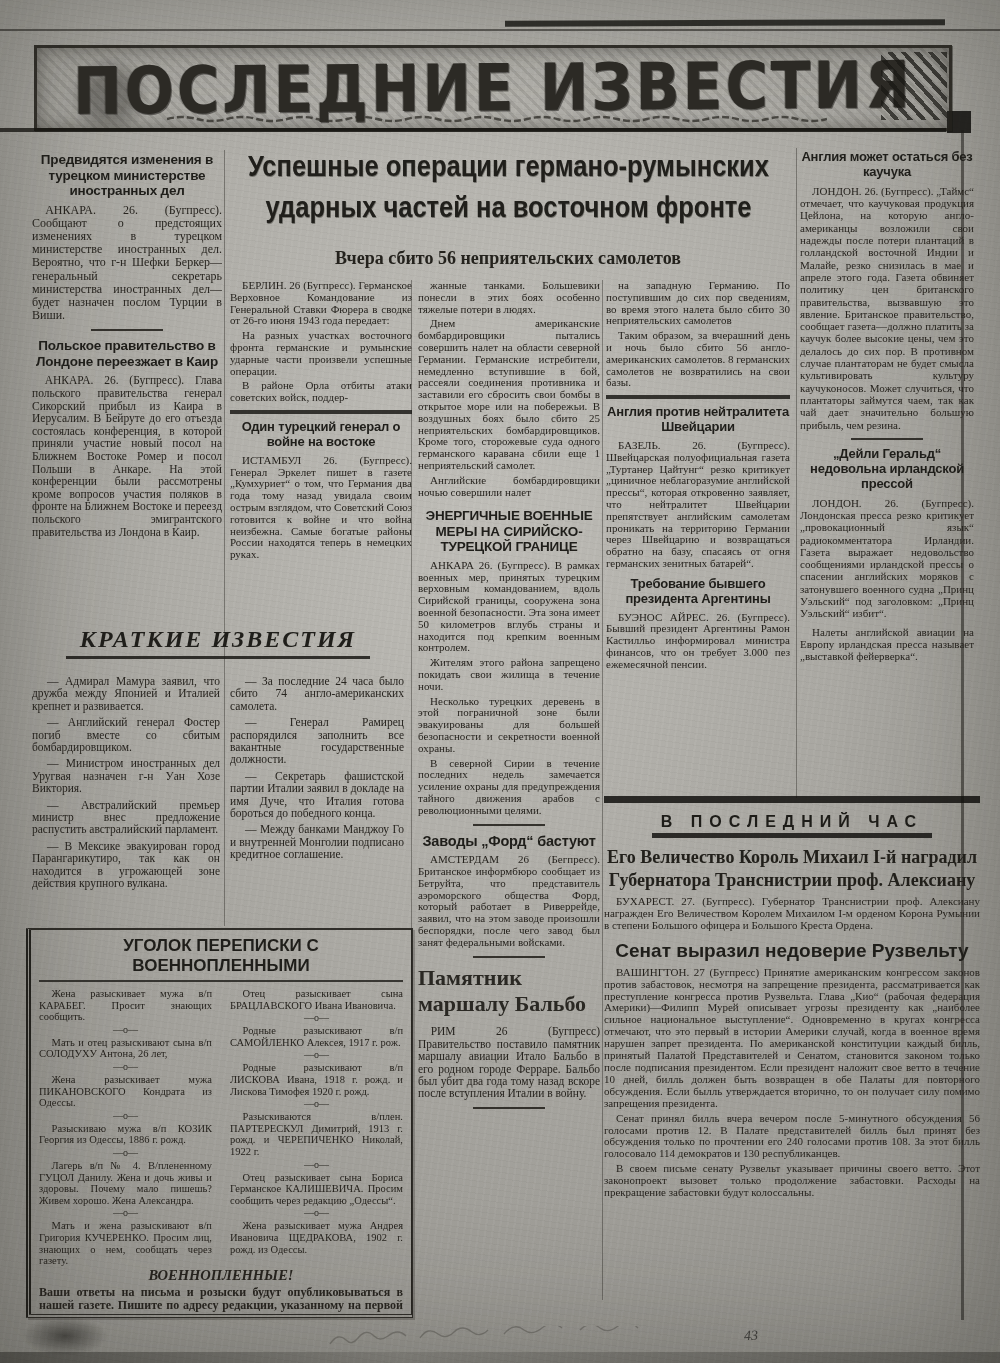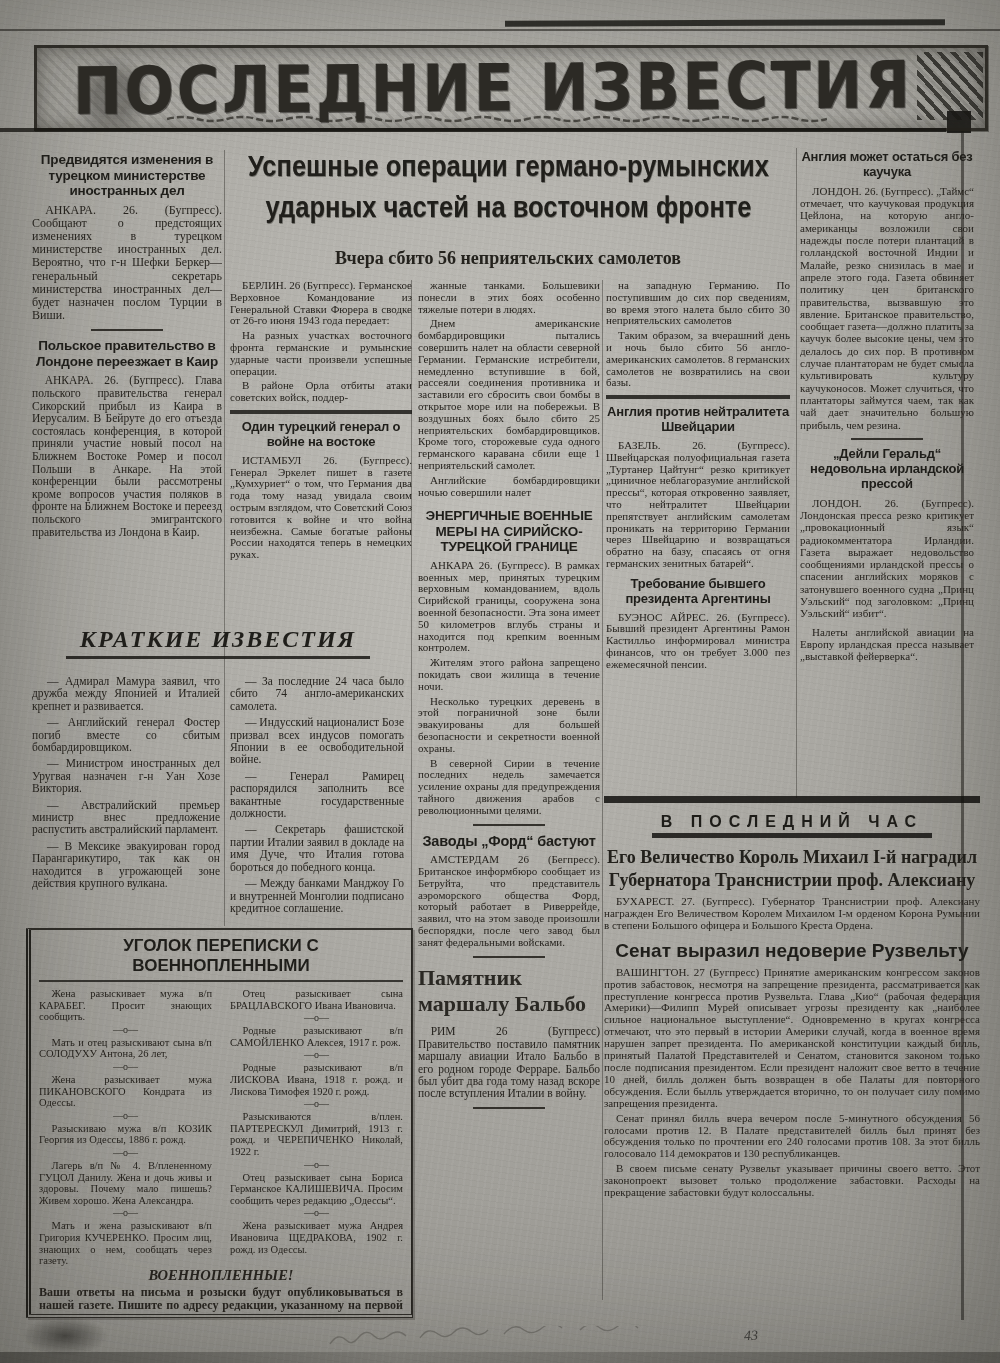--- a/index.html
+++ b/index.html
@@ -22,24 +22,24 @@
   .corner-smudge{left:22px;top:1316px;width:86px;height:40px;border-radius:50%;
     background:radial-gradient(ellipse, rgba(20,19,16,.55), rgba(0,0,0,0) 70%);}
   .bottom-streak{left:0;top:1352px;width:1000px;height:11px;background:linear-gradient(90deg, rgba(25,24,20,.45), rgba(25,24,20,.12) 40%, rgba(25,24,20,.35));}
   .vline{width:1px;background:rgba(40,38,33,.42);}
   .masthead-rule{left:0;top:128px;width:946px;height:4px;background:rgba(22,21,17,.8);}
   .rule-short{width:72px;height:2px;background:rgba(30,28,24,.85);margin:7px auto 7px;}
   .rule-heavy{width:100%;height:4px;background:rgba(22,21,17,.82);margin:6px 0 6px;}
   
   .masthead{left:34px;top:45px;width:912px;height:80px;border:3px solid rgba(35,33,28,.9);
     box-shadow:inset 0 0 18px rgba(40,38,32,.5), 1px 1px 0 rgba(20,19,16,.4);
-    display:flex;align-items:center;justify-content:flex-start;overflow:hidden;
+    display:flex;align-items:center;justify-content:center;overflow:hidden;
     background:
       radial-gradient(circle at 8% 60%, rgba(30,28,24,.35) 0 18px, rgba(0,0,0,0) 40px),
-      repeating-linear-gradient(45deg, rgba(30,28,24,.10) 0 3px, rgba(0,0,0,0) 3px 8px); padding-left: 36px;}
+      repeating-linear-gradient(45deg, rgba(30,28,24,.10) 0 3px, rgba(0,0,0,0) 3px 8px);}
   .masthead-title{
     font-family:"DejaVu Sans",sans-serif;font-weight:bold;font-size:58px;letter-spacing:3px;
     color:#2c2a25;transform:scaleY(1.12) rotate(-.4deg);white-space:nowrap;
     text-shadow:1px 1px 0 rgba(15,14,12,.5), -1px 0 0 rgba(15,14,12,.25);}
   .masthead-wave{position:absolute;left:130px;bottom:5px;width:660px;height:8px;opacity:.75;}
   .masthead-ornament-right{position:absolute;right:2px;top:4px;width:66px;height:68px;opacity:.85;
     background:repeating-linear-gradient(48deg, rgba(25,24,20,.85) 0 4px, rgba(0,0,0,0) 4px 10px);}
   
   .head-sans{font-family:"Liberation Sans",sans-serif;font-weight:bold;text-align:center;
     color:#1f1e1a;font-size:13.5px;line-height:1.15;margin:0 0 5px;letter-spacing:-.2px;}
@@ -177,21 +177,20 @@
     <div class="kratkie-cols">
       <div class="kratkie-col" style="width:188px;">
         <p>— Адмирал Мамура заявил, что дружба между Японией и Италией крепнет и развивается.</p>
         <p>— Английский генерал Фостер погиб вместе со сбитым бомбардировщиком.</p>
         <p>— Министром иностранных дел Уругвая назначен г-н Уан Хозе Виктория.</p>
         <p>— Австралийский премьер министр внес предложение распустить австралийский парламент.</p>
         <p>— В Мексике эвакуирован город Парангарикутиро, так как он находится в угрожающей зоне действия крупного вулкана.</p>
       </div>
       <div class="kratkie-col" style="width:174px;">
         <p>— За последние 24 часа было сбито 74 англо-американских самолета.</p>
-        <p>— Индусский националист Бозе призвал всех индусов помогать Японии в ее освободительной войне.</p>
         <p>— Генерал Рамирец распорядился заполнить все вакантные государственные должности.</p>
         <p>— Секретарь фашистской партии Италии заявил в докладе на имя Дуче, что Италия готова бороться до победного конца.</p>
         <p>— Между банками Манджоу Го и внутренней Монголии подписано кредитное соглашение.</p>
       </div>
     </div>
   </section>
 
   <section class="abs" style="left:604px;top:796px;width:376px;height:516px;overflow:hidden;">
     <div class="lh-bar"></div>
     <h2 class="lh-banner">В ПОСЛЕДНИЙ ЧАС</h2>

